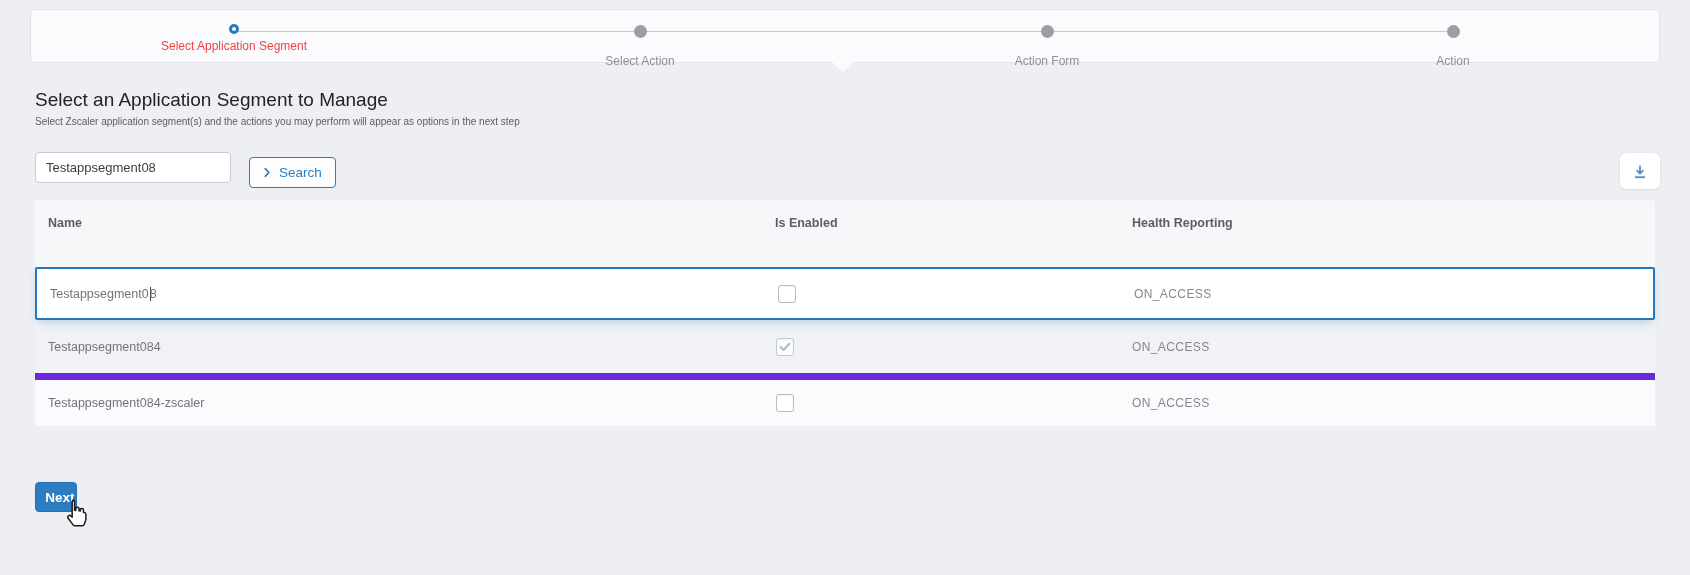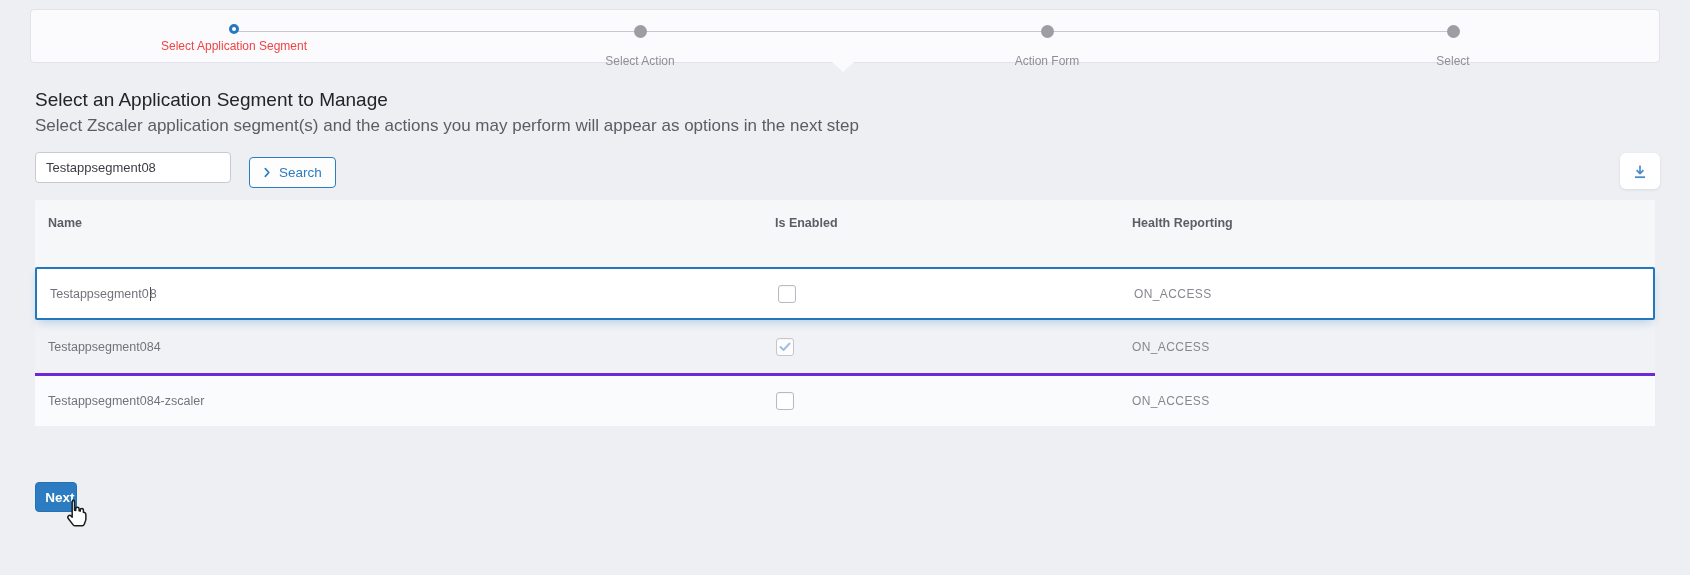--- a/index.html
+++ b/index.html
@@ -14,21 +14,21 @@
   .step-dot { margin:14px auto 0; border-radius:50%; }
   .step.active .step-dot { width:10px; height:10px; background:#ffffff; border:3px solid #2878be; }
   .step.upcoming .step-dot { width:13px; height:13px; background:#9d9da3; margin-top:15px; }
   .step-label { margin-top:16px; font-size:12px; color:#8e8e96; }
   .step.active .step-label { color:#ef4444; margin-top:5px; }
   .callout-triangle { position:absolute; left:832px; top:62px; width:0; height:0;
     border-left:11px solid transparent; border-right:11px solid transparent; border-top:10px solid #fbfbfd; }
 
   
   .page-title { position:absolute; left:35px; top:89px; font-size:19px; font-weight:normal; color:#232329; }
-  .page-subtitle { position:absolute; left:35px; top:116px; font-size:17px; color:#5c5c65; }
+  .page-subtitle { position:absolute; left:35px; top:116px; font-size:10px; color:#5c5c65; }
 
   
   .search-input { position:absolute; left:35px; top:152px; width:196px; height:31px;
     border:1px solid #c9c9d2; border-radius:4px; background:#ffffff; padding:0 10px;
     font-size:13px; color:#3c3c44; font-family:"Liberation Sans", sans-serif; outline:none; }
   .search-button { position:absolute; left:249px; top:157px; height:31px; padding:0 13px;
     display:flex; align-items:center; gap:7px; background:#fdfdfe; border:1px solid #2b7cc1;
     border-radius:4px; color:#2b7cc1; font-size:13.5px; cursor:pointer; font-family:"Liberation Sans", sans-serif; }
   .download-button { position:absolute; left:1620px; top:153px; width:40px; height:36px;
     background:#ffffff; border:none; border-radius:6px; box-shadow:0 1px 3px rgba(40,40,70,0.10);
@@ -36,21 +36,21 @@
 
   
   .table { position:absolute; left:35px; top:200px; width:1620px; height:226px; background:#f6f7f9; border-radius:2px; }
   .thead { position:relative; height:46px; }
   .th { position:absolute; top:16px; font-size:12.5px; font-weight:bold; color:#5d5d66; }
   .th-name { left:13px; } .th-enabled { left:740px; } .th-health { left:1097px; }
   .row { position:absolute; left:0; width:1620px; height:53px; }
   .row-1 { top:67px; background:#ffffff; border:2px solid #2277bd; border-radius:2px;
     box-shadow:0 5px 9px -3px rgba(34,119,189,0.30); z-index:2; }
   .row-2 { top:120px; background:#f1f2f5; }
-  .row-3 { top:173px; background:#fafbfc; border-top:3px solid #6d28d9; }
+  .row-3 { top:173px; background:#fafbfc; border-top:7px solid #6d28d9; }
   .cell-name { position:absolute; left:13px; top:50%; transform:translateY(-50%); font-size:12.5px; color:#73737d; }
   .caret { display:inline-block; width:1px; height:14px; background:#44444c; vertical-align:-3px; margin:0 -1px 0 1px; }
   .checkbox { position:absolute; left:741px; top:50%; transform:translateY(-50%); width:18px; height:18px;
     background:#ffffff; border:1px solid #b9b9c1; border-radius:3px; box-shadow:inset 0 1px 2px rgba(0,0,0,0.04);
     display:flex; align-items:center; justify-content:center; }
   .checkbox.checked { background:#fdfdfd; border-color:#c6c6cc; }
   .cell-health { position:absolute; left:1097px; top:50%; transform:translateY(-50%);
     font-size:12px; color:#87878f; letter-spacing:0.4px; }
 
   
@@ -73,21 +73,21 @@
     <div class="step upcoming" style="left:609px">
       <div class="step-dot"></div>
       <div class="step-label">Select Action</div>
     </div>
     <div class="step upcoming" style="left:1016px">
       <div class="step-dot"></div>
       <div class="step-label">Action Form</div>
     </div>
     <div class="step upcoming" style="left:1422px">
       <div class="step-dot"></div>
-      <div class="step-label">Select</div>
+      <div class="step-label">Action</div>
     </div>
   </div>
   <div class="callout-triangle"></div>
 
   <div class="page-title">Select an Application Segment to Manage</div>
   <div class="page-subtitle">Select Zscaler application segment(s) and the actions you may perform will appear as options in the next step</div>
 
   <input class="search-input" type="text" value="Testappsegment08" style="">
   <button class="search-button">
     <span style="display:flex">

